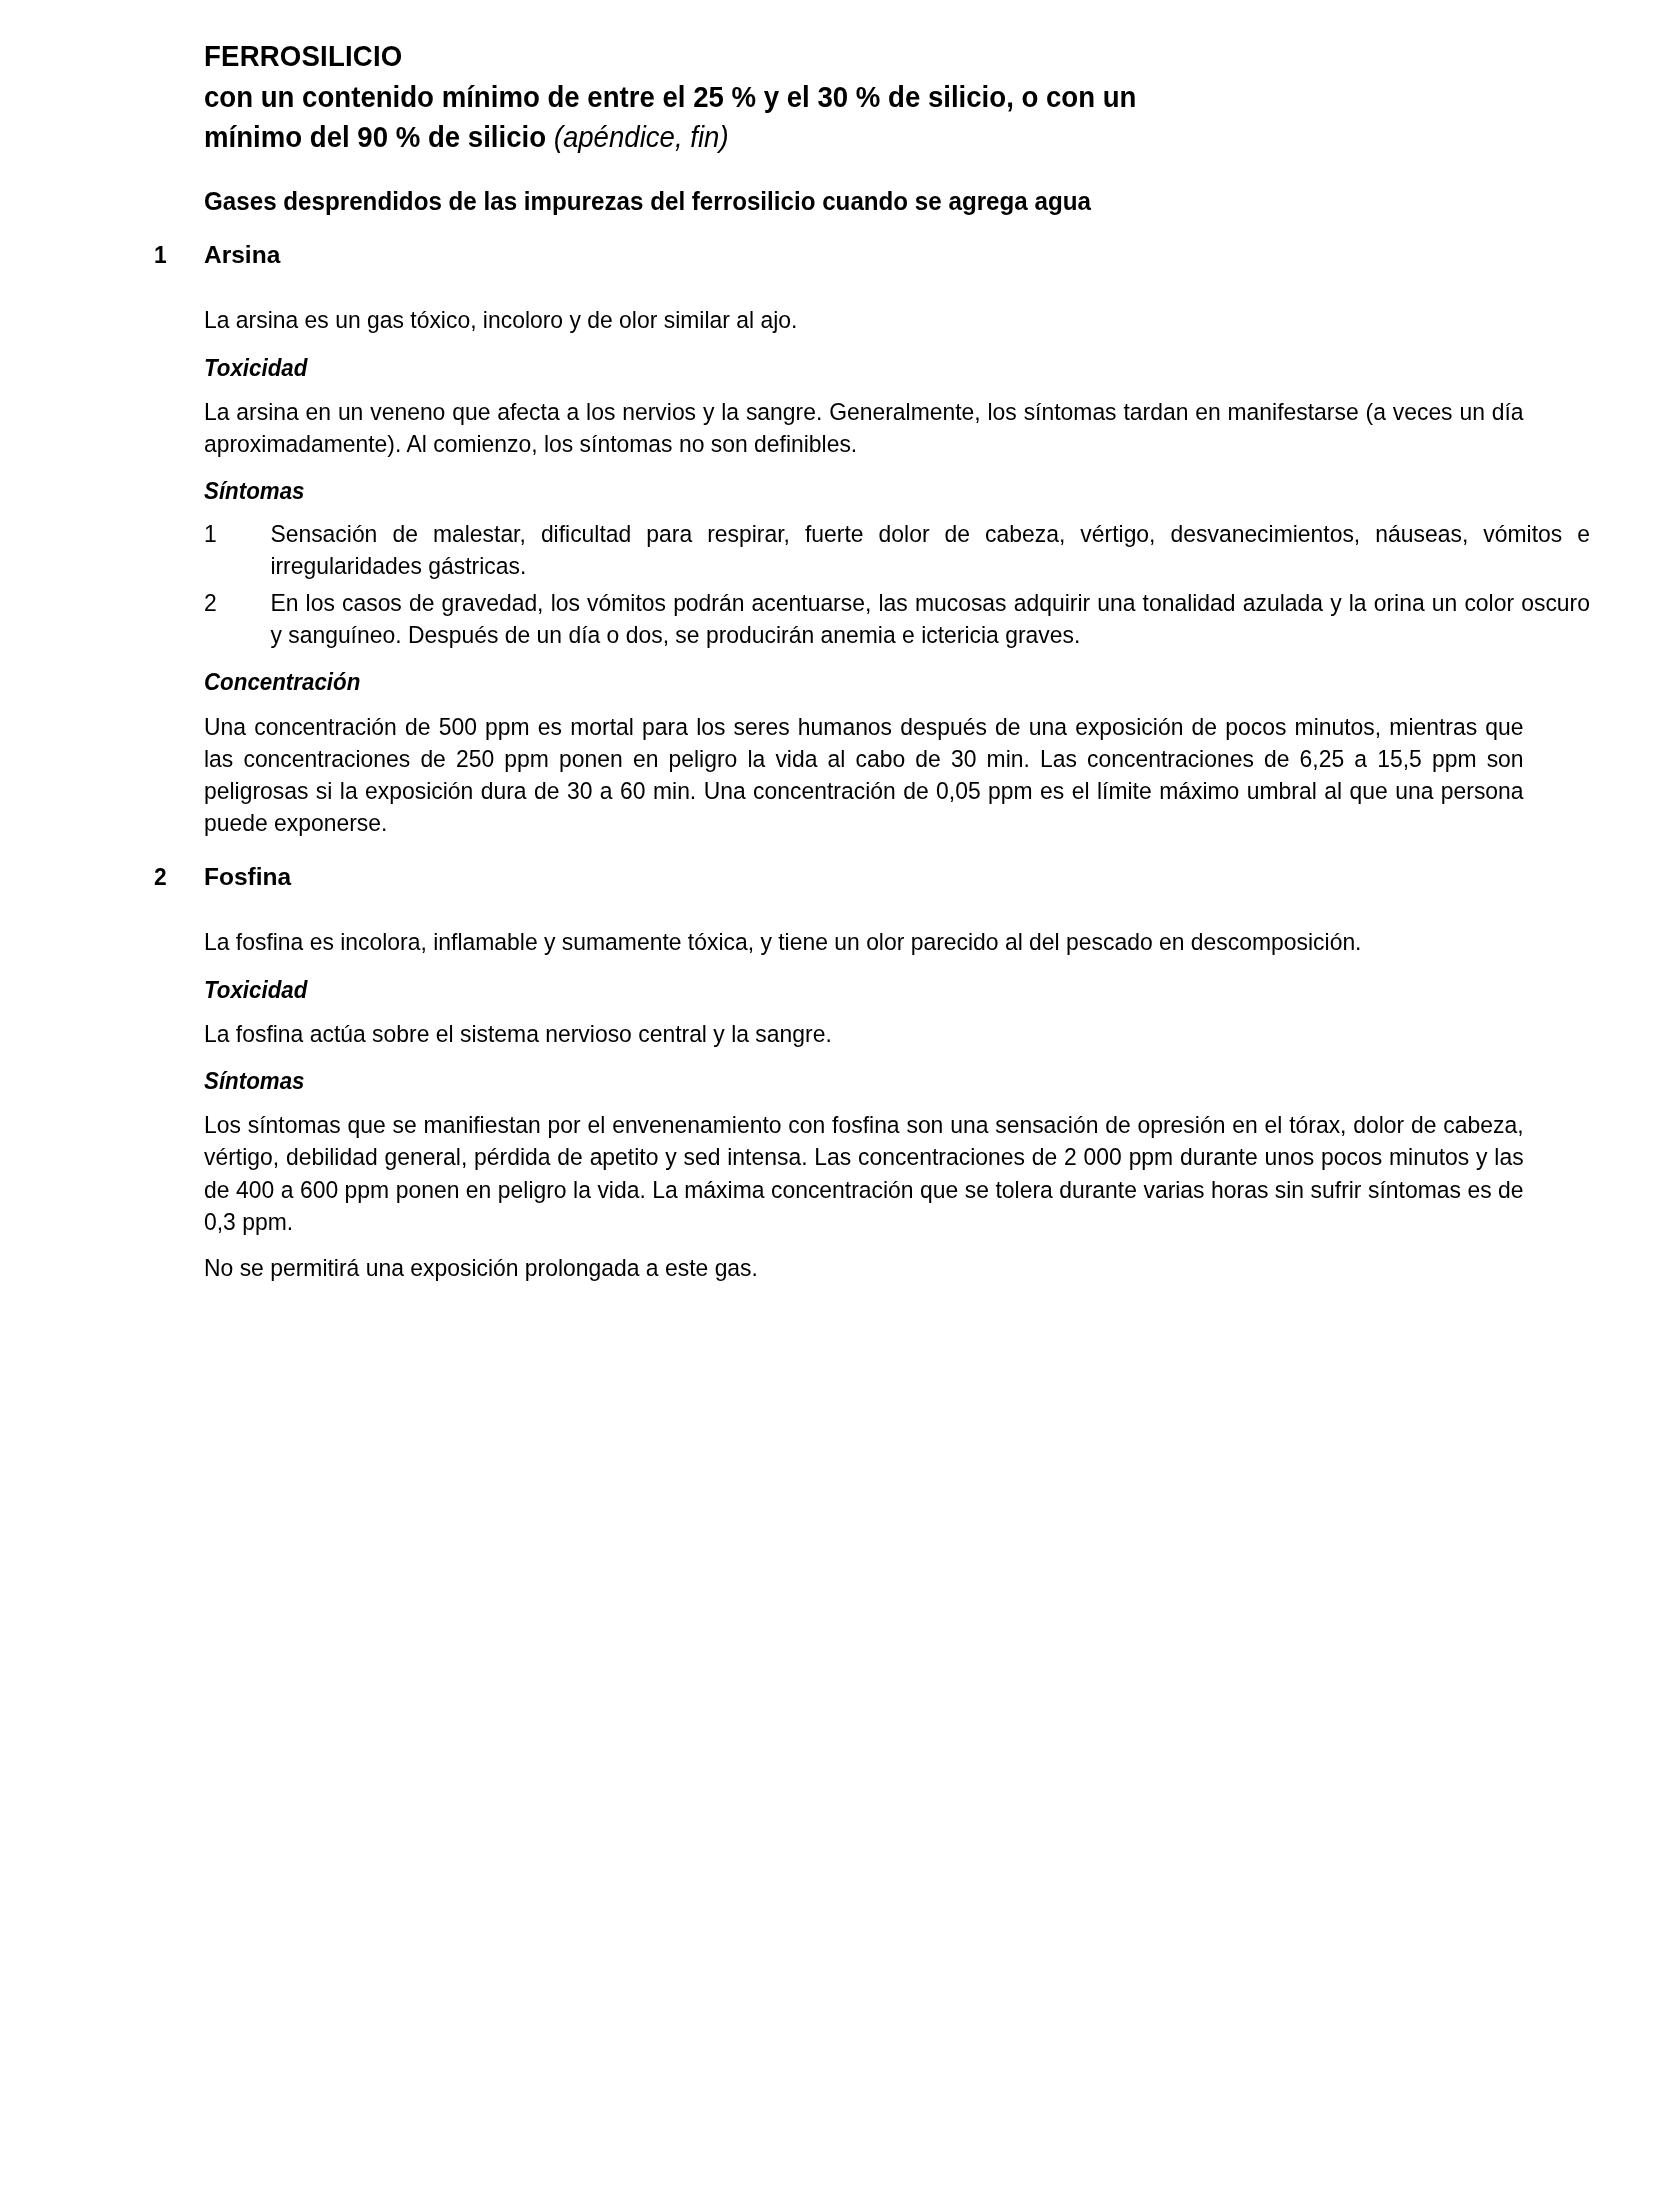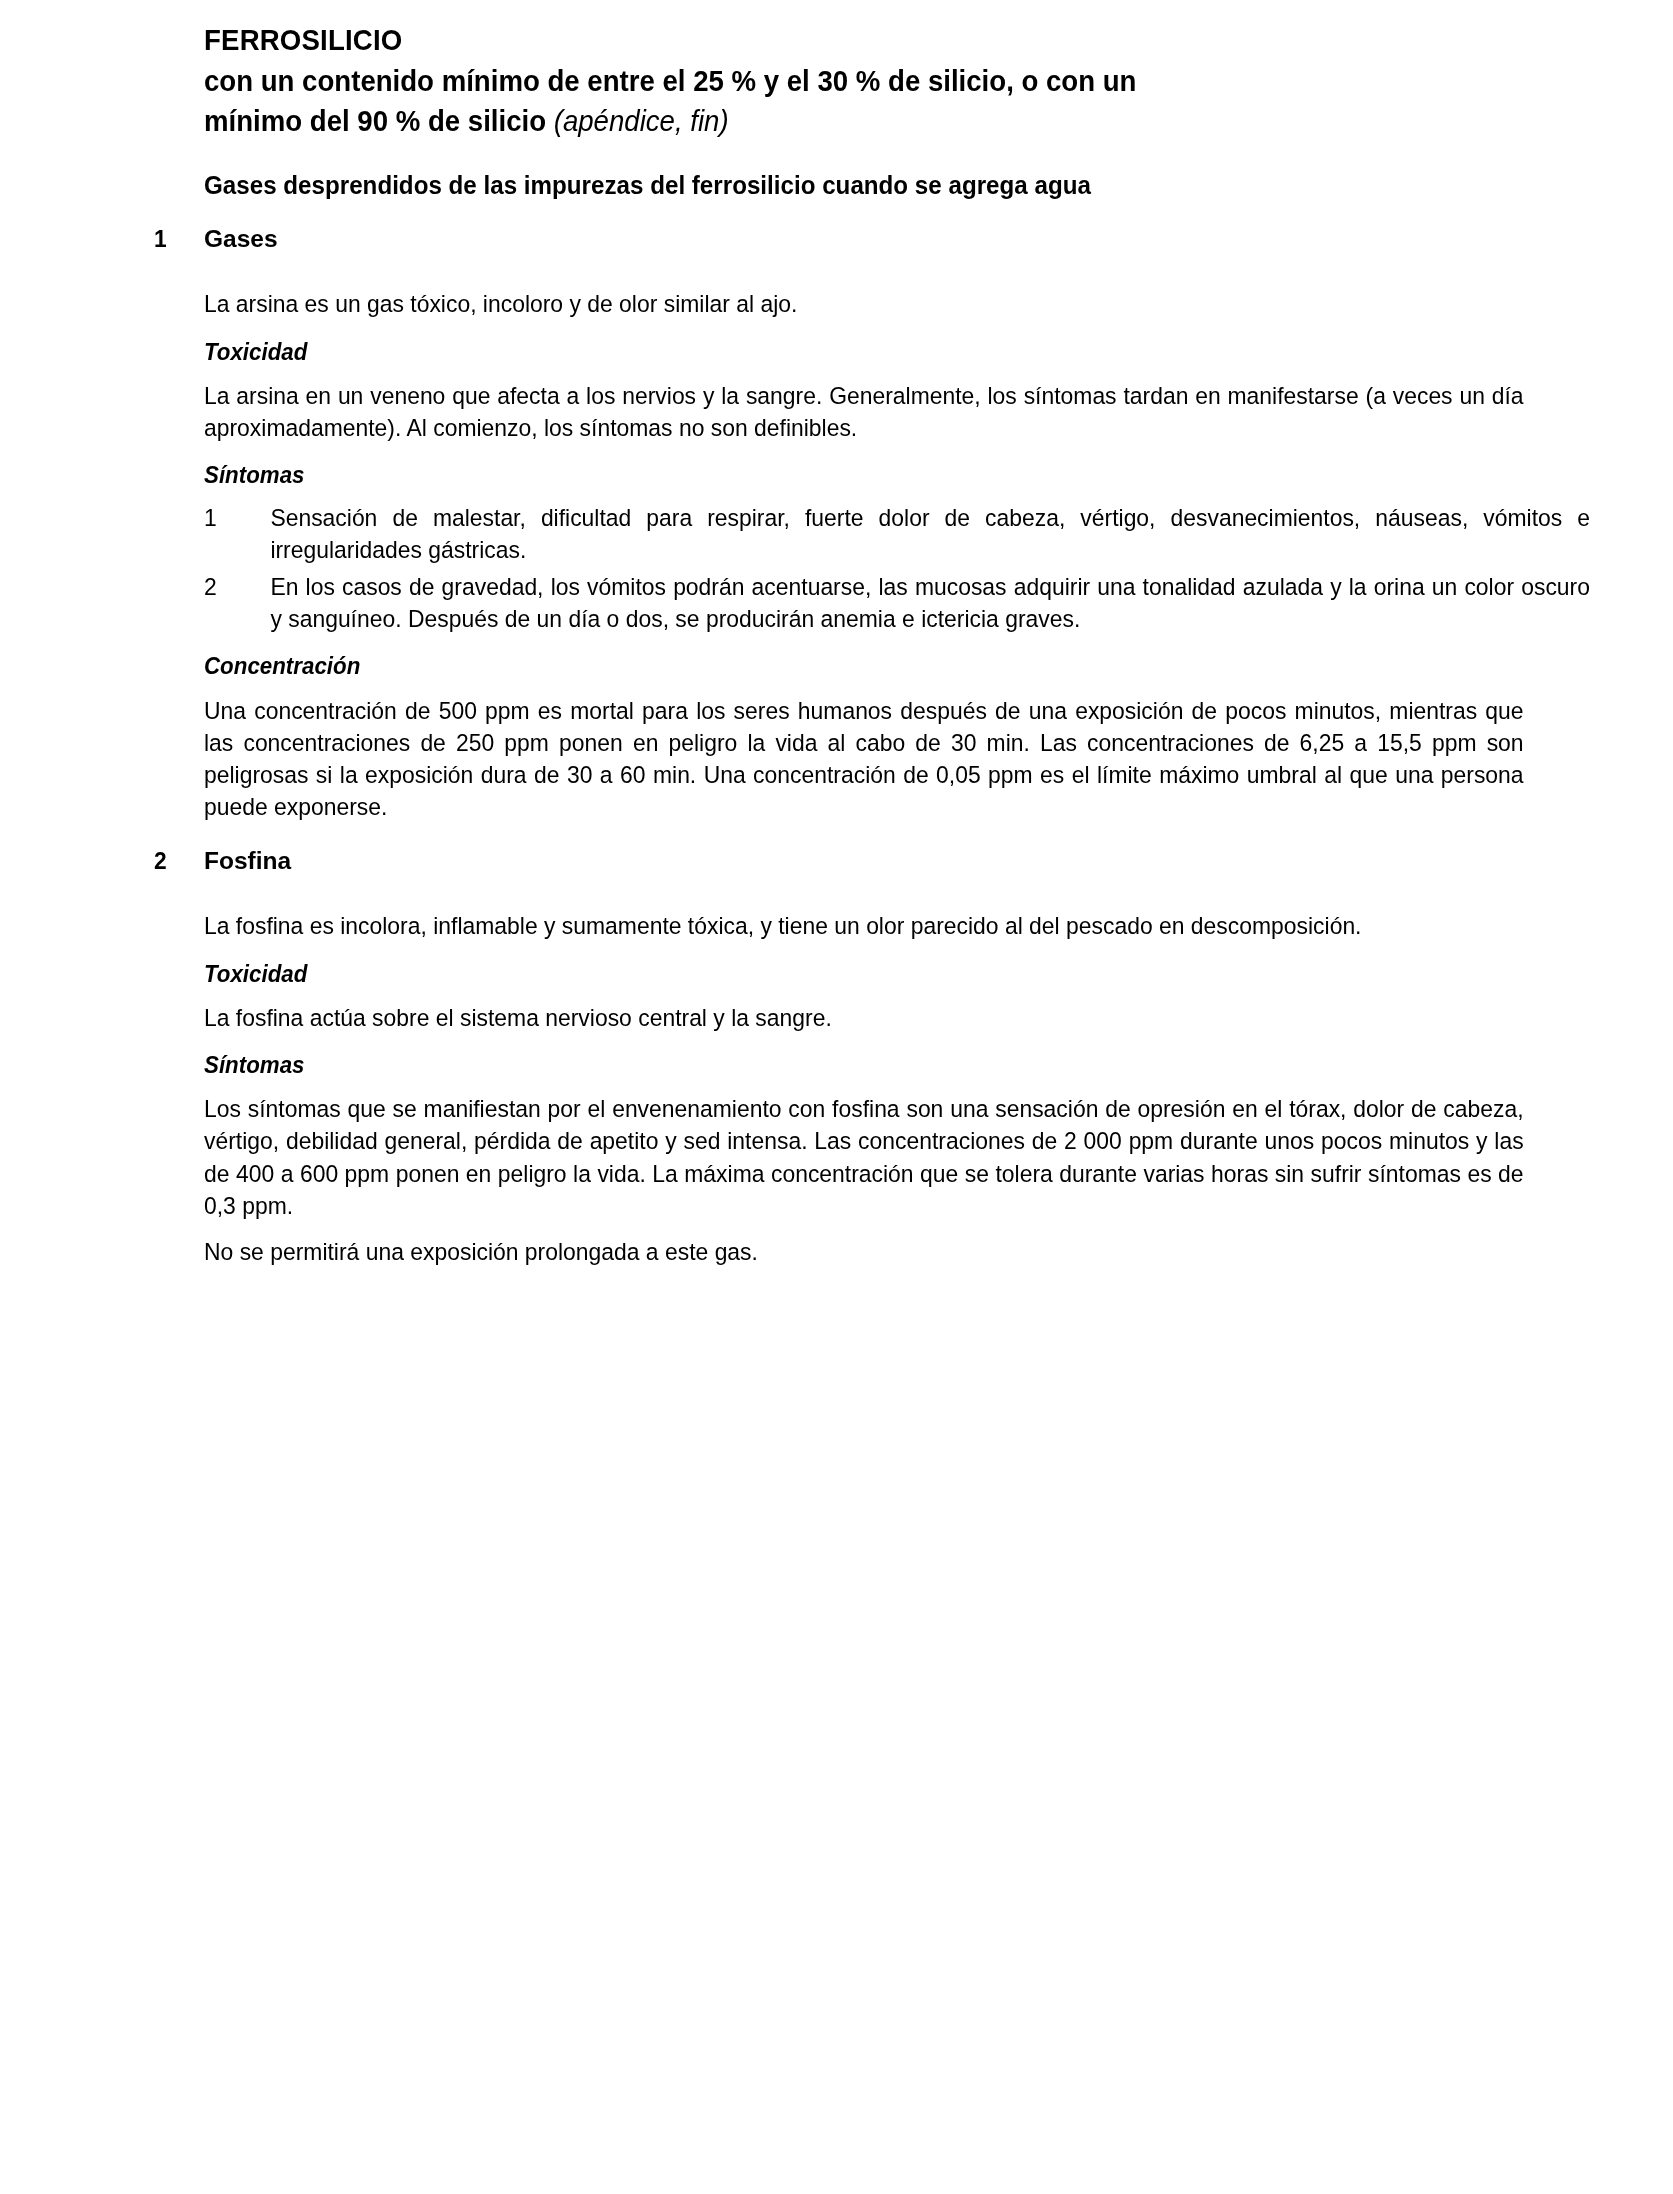--- a/index.html
+++ b/index.html
@@ -27,21 +27,21 @@
   }
 
   
   .doc {
     font-family: "Liberation Sans", sans-serif;
     transform-origin: left top;
   }
 
   
   .title-block {
-    margin: 0 0 0 50px;
+    margin: 16px 0 0 50px;
   }
   .doc-title {
     font-size: 30px;
     font-weight: bold;
     line-height: 1.28;
     letter-spacing: 0.2px;
     transform: scaleX(0.92);
     transform-origin: left center;
     margin: 0;
   }
@@ -170,21 +170,21 @@
     <div class="doc-subtitle">
       <span>mínimo del 90 % de silicio </span><span class="note">(apéndice, fin)</span>
     </div>
   </div>
 
   <div class="section-heading">Gases desprendidos de las impurezas del ferrosilicio cuando se agrega agua</div>
 
   <div class="entry">
     <div class="entry-head">
       <span class="entry-num">1</span>
-      <span class="entry-title">Gases</span>
+      <span class="entry-title">Arsina</span>
     </div>
 
     <div class="body">
 
       <p class="para ragged first">La arsina es un gas tóxico, incoloro y de olor similar al ajo.</p>
 
       <div class="sub-heading">Toxicidad</div>
       <p class="para">La arsina en un veneno que afecta a los nervios y la sangre. Generalmente, los síntomas tardan en manifestarse (a veces un día aproximadamente). Al comienzo, los síntomas no son definibles.</p>
 
       <div class="sub-heading">Síntomas</div>

